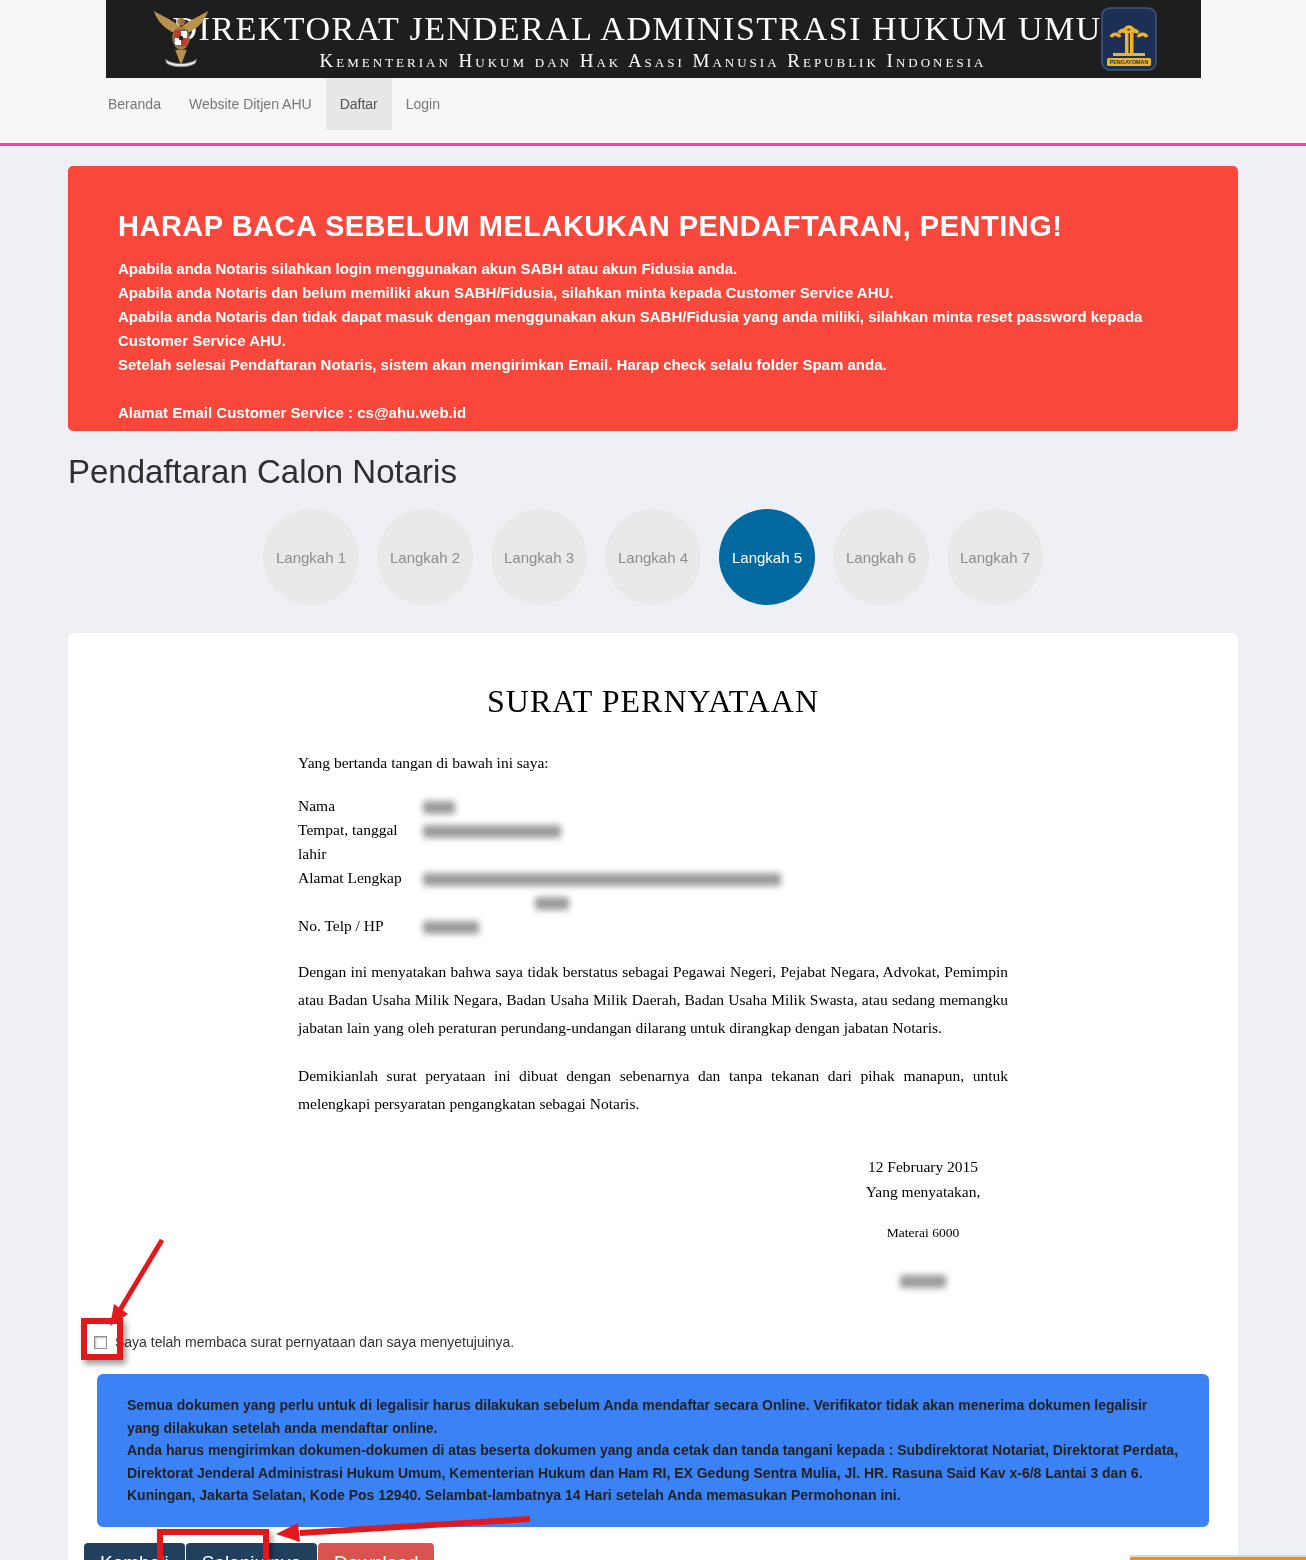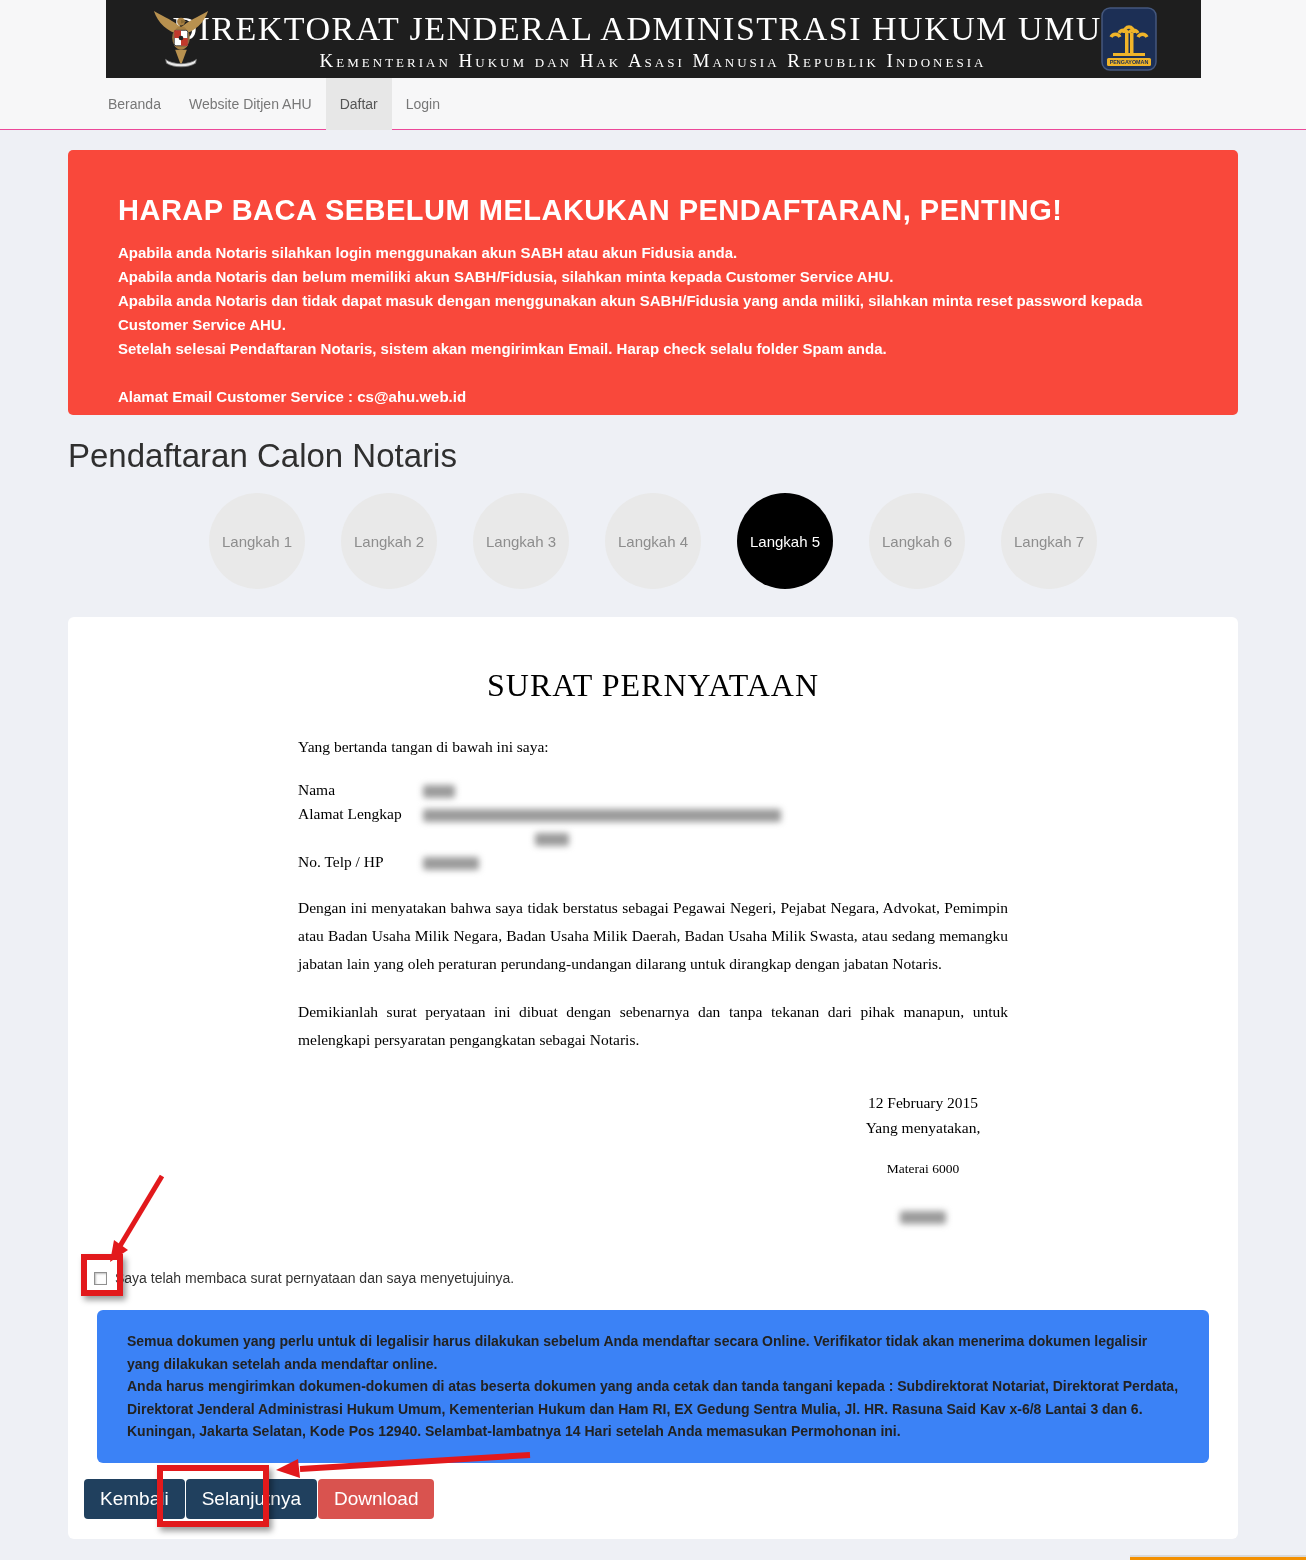--- a/index.html
+++ b/index.html
@@ -15,45 +15,45 @@
   .banner {
     width:1095px; height:78px; margin:0 auto; background:#1e1e1e;
     position:relative; color:#fff; text-align:center;
     font-family:"Liberation Serif", serif;
   }
   .banner-title { font-size:34px; letter-spacing:1.5px; padding-top:10px; white-space:nowrap; }
   .banner-sub   { font-size:19px; letter-spacing:3px; font-variant:small-caps; margin-top:2px; white-space:nowrap;text-align:center; }
   .logo-garuda { position:absolute; left:44px; top:4px; width:62px; height:70px; }
   .logo-pengayoman { position:absolute; right:44px; top:7px; width:56px; height:64px; }
   
-  .nav { background:#f7f7f8; border-bottom:1px solid #ec4899; height:52px; }
+  .nav { background:#f7f7f8; border-bottom:3px solid #ec4899; height:68px; }
   .nav-inner { width:1170px; margin:0 auto; display:flex; padding-left:26px; }
   .nav-item {
     display:block; line-height:52px; padding:0 14px; font-size:14px;
     color:#777; text-decoration:none; cursor:pointer;
   }
   .nav-item.active { background:#e7e7e7; color:#555; }
   
   .container { width:1170px; margin:0 auto; }
   
   .alert {
     margin-top:20px; background:#f9483b; border-radius:5px; color:#fff;
     height:265px; padding:34px 50px; overflow:hidden;
   }
   .alert h2 { font-size:29px; font-weight:bold; margin-bottom:14px; letter-spacing:.5px;margin-top:10px; }
   .alert p  { font-size:15px; font-weight:bold; line-height:24px; }
   .alert .email { margin-top:24px; }
   
   h1.page-title { font-size:33px; font-weight:normal; color:#2f2f2f; margin:22px 0 18px; }
-  .steps { display:flex; justify-content:center; gap:36px; }
+  .steps { display:flex; justify-content:center; gap:18px; }
   .step {
     width:96px; height:96px; border-radius:50%; background:#e9e9e9;
     color:#8d8d8d; font-size:15px; display:flex; align-items:center; justify-content:center;
   }
-  .step.active { background:#000000; color:#fff; }
+  .step.active { background:#0369a1; color:#fff; }
   
   .card { background:#fff; border-radius:6px; margin-top:28px; padding:50px 0 20px; }
   .letter {
     width:710px; margin:0 auto; font-family:"Liberation Serif", serif;
     font-size:15.5px; color:#000;
   }
   .letter-title { text-align:center; font-size:32px; font-weight:normal; margin-bottom:34px; letter-spacing:1px; }
   .letter-open { margin-top:20px; }
   .fields { margin-top:22px; line-height:24px; }
   .frow { display:flex; }
@@ -163,20 +163,24 @@
     <div class="letter">
       <div class="letter-title">SURAT PERNYATAAN</div>
       <div class="letter-open">Yang bertanda tangan di bawah ini saya:</div>
 
       <div class="fields">
         <div class="frow">
           <div class="flabel">Nama</div>
           <div class="fval"><span class="blur-box" style="width:32px"></span></div>
         </div>
         <div class="frow">
+          <div class="flabel">Tempat, tanggal lahir</div>
+          <div class="fval"><span class="blur-box" style="width:138px"></span></div>
+        </div>
+        <div class="frow">
           <div class="flabel">Alamat Lengkap</div>
           <div class="fval">
             <span class="blur-box" style="width:358px"></span><br>
             <span class="blur-box" style="width:34px;margin-left:112px"></span>
           </div>
         </div>
         <div class="frow">
           <div class="flabel">No. Telp / HP</div>
           <div class="fval"><span class="blur-box" style="width:56px"></span></div>
         </div>

